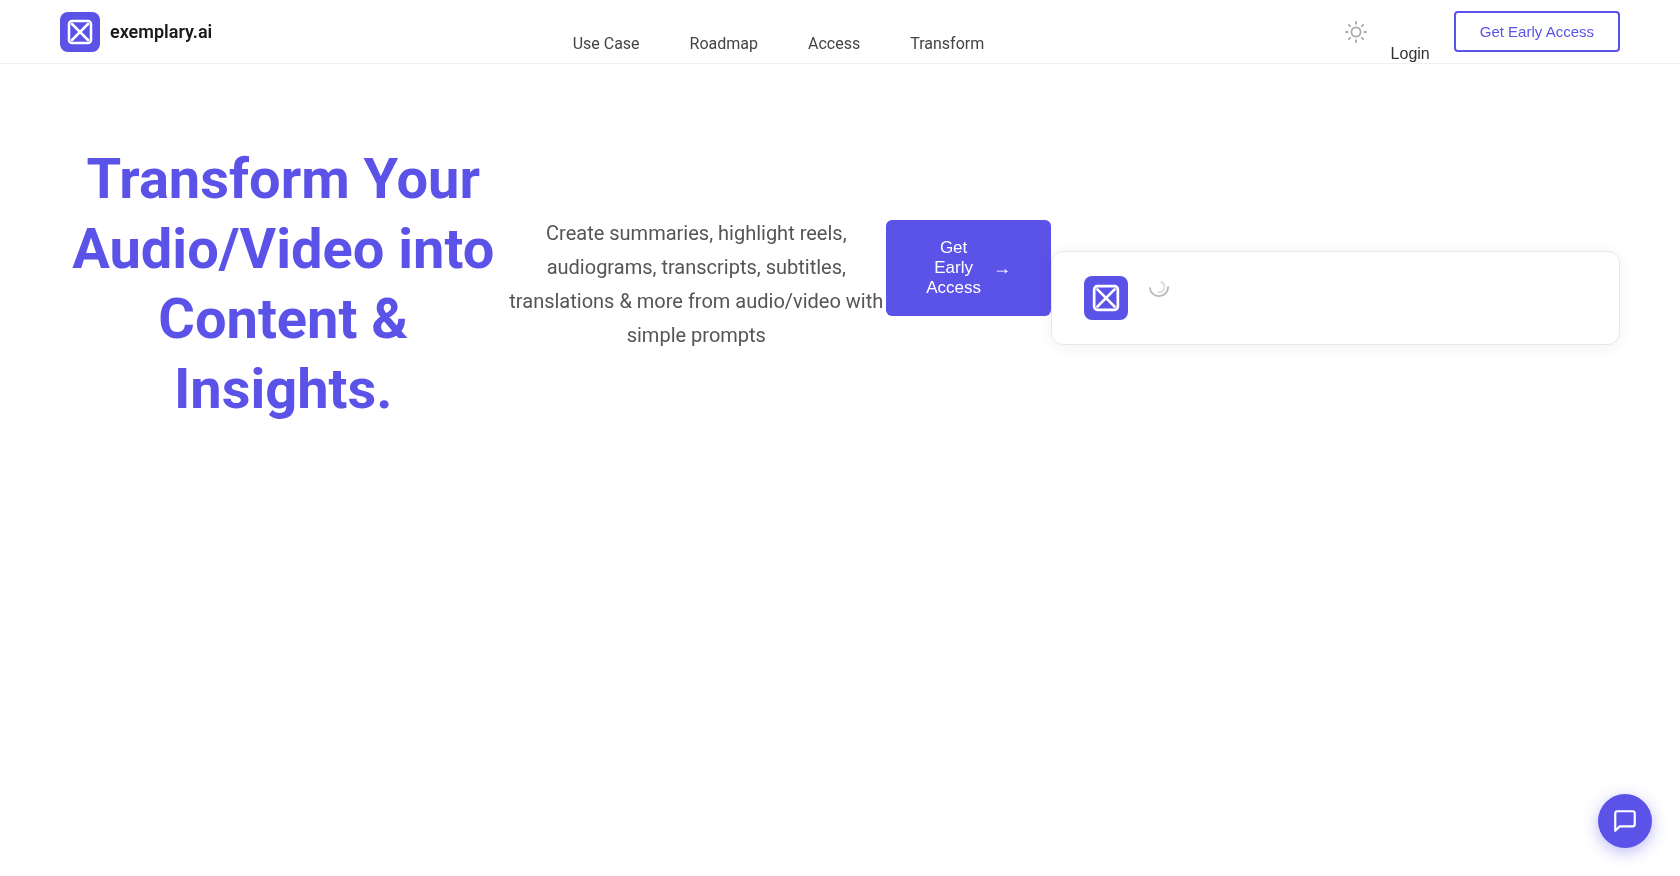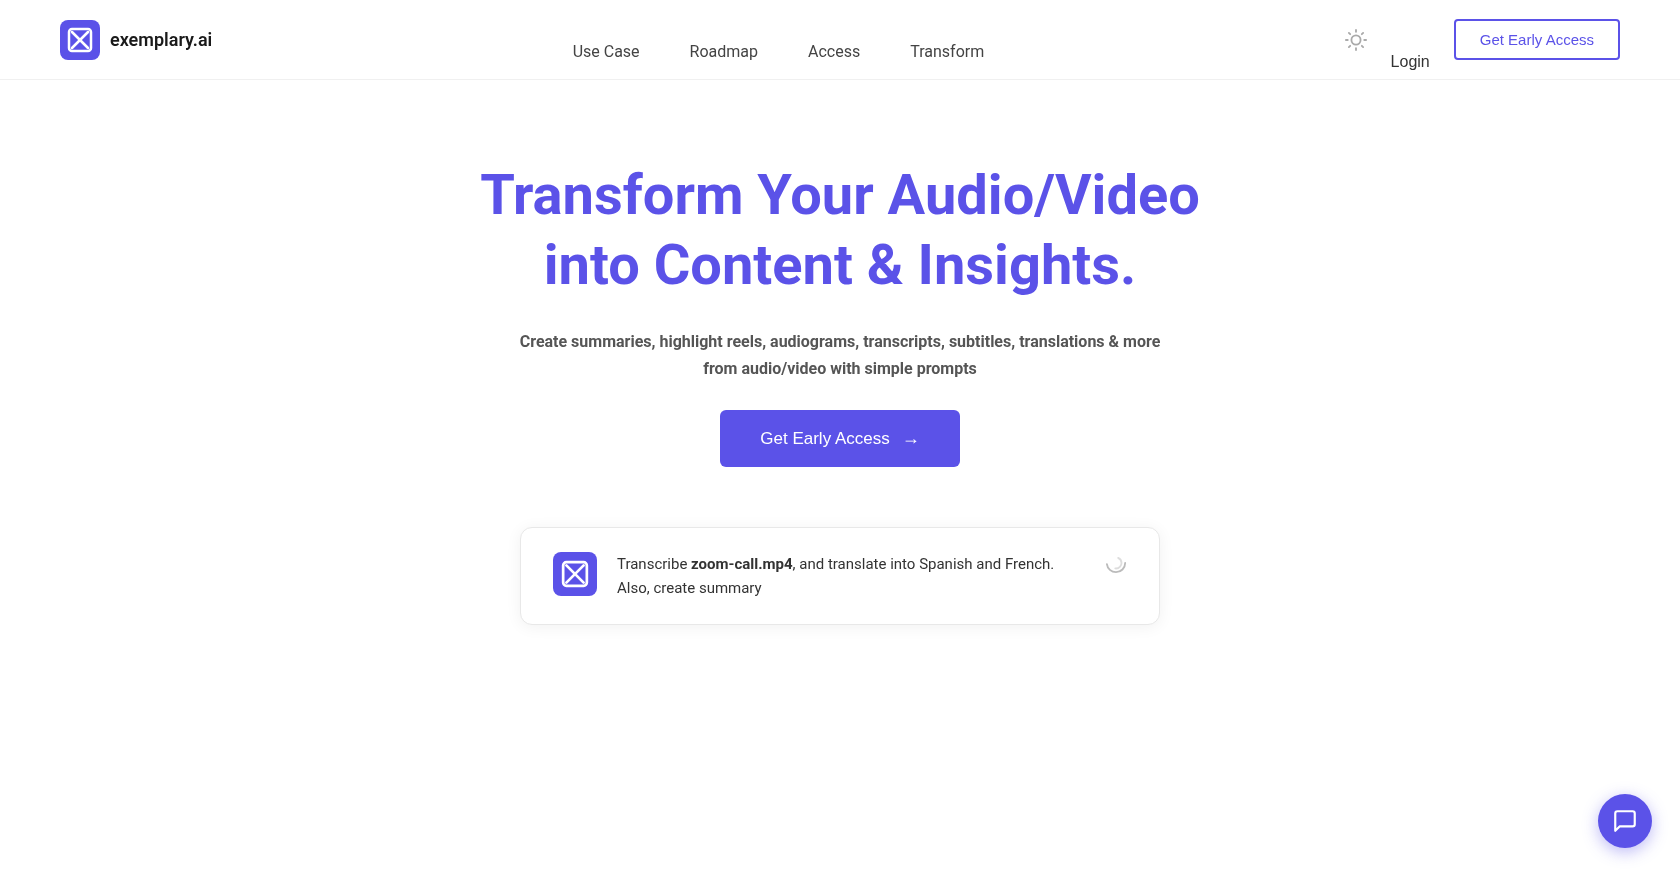--- a/index.html
+++ b/index.html
@@ -16,21 +16,21 @@
       min-height: 876px;
       overflow-x: hidden;
     }
 
     
     nav {
       display: flex;
       align-items: center;
       justify-content: space-between;
       padding: 0 60px;
-      height: 80px;
+      height: 64px;
       border-bottom: 1px solid #f0f0f0;
     }
 
     .nav-logo {
       display: flex;
       align-items: center;
       gap: 10px;
       text-decoration: none;
     }
 
@@ -103,42 +103,41 @@
       padding: 10px 24px;
       font-size: 15px;
       font-weight: 500;
       border-radius: 4px;
       cursor: pointer;
     }
 
     
     .hero {
       display: flex;
-      flex-direction: column;
+      flex-direction: row;
       align-items: center;
       text-align: center;
       padding: 80px 60px 60px;
     }
 
     .hero-title {
       font-size: 56px;
       font-weight: 700;
       color: #5b52e8;
       line-height: 1.25;
       max-width: 800px;
       margin-bottom: 28px;
     }
 
     .hero-subtitle {
-      font-size: 16px;
+      font-size: 20px;
       color: #555;
       max-width: 660px;
       line-height: 1.7;
       margin-bottom: 28px;
-      font-weight: bold;
     }
 
     .early-access-btn-filled {
       background: #5b52e8;
       color: #fff;
       border: none;
       padding: 18px 40px;
       font-size: 17px;
       font-weight: 500;
       border-radius: 6px;
@@ -273,23 +272,20 @@
   </button>
 
   <div class="demo-card">
     <div class="demo-card-icon">
       <svg viewBox="0 0 26 26" width="28" height="28" fill="none" xmlns="http://www.w3.org/2000/svg">
         <rect x="2" y="2" width="22" height="22" rx="3" stroke="white" stroke-width="2.5" fill="none"></rect>
         <line x1="5" y1="5" x2="21" y2="21" stroke="white" stroke-width="2.5" stroke-linecap="round"></line>
         <line x1="21" y1="5" x2="5" y2="21" stroke="white" stroke-width="2.5" stroke-linecap="round"></line>
       </svg>
     </div>
-    <div class="demo-card-text">
-      <span>Transcribe </span><strong>zoom-call.mp4</strong><span>, and translate into Spanish and French. Also, create summary</span>
-    </div>
     <div class="demo-card-spinner">
       <svg class="spinner-svg" width="22" height="22" viewBox="0 0 24 24" fill="none" stroke="#bbb" stroke-width="2" stroke-linecap="round">
         <circle cx="12" cy="12" r="10" stroke-dasharray="30 40"></circle>
         <circle cx="12" cy="12" r="6" stroke-dasharray="10 20" opacity="0.5"></circle>
       </svg>
     </div>
   </div>
 </section>
 
 <div class="chat-bubble">

